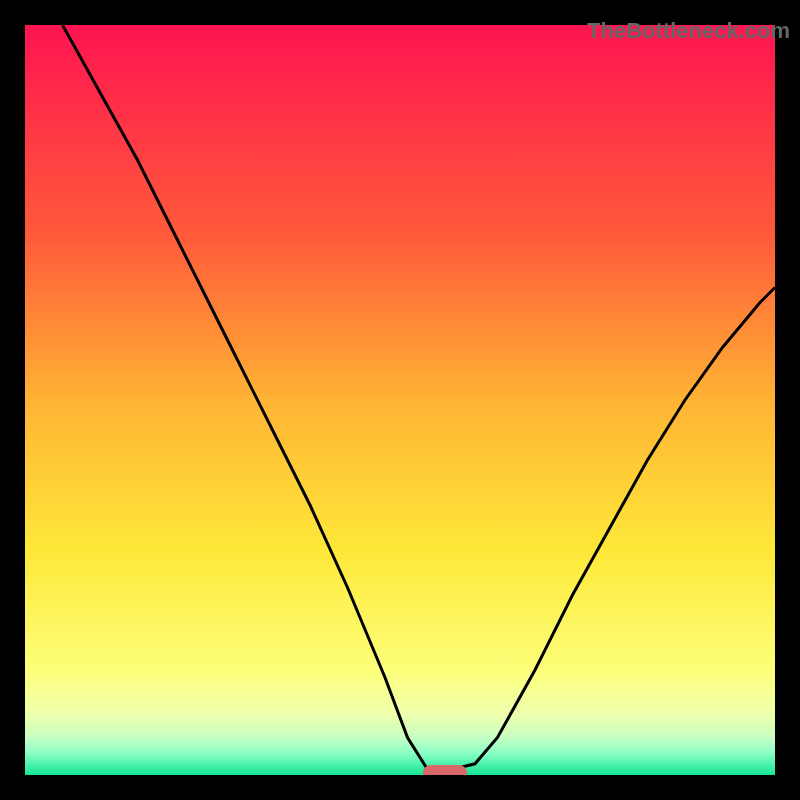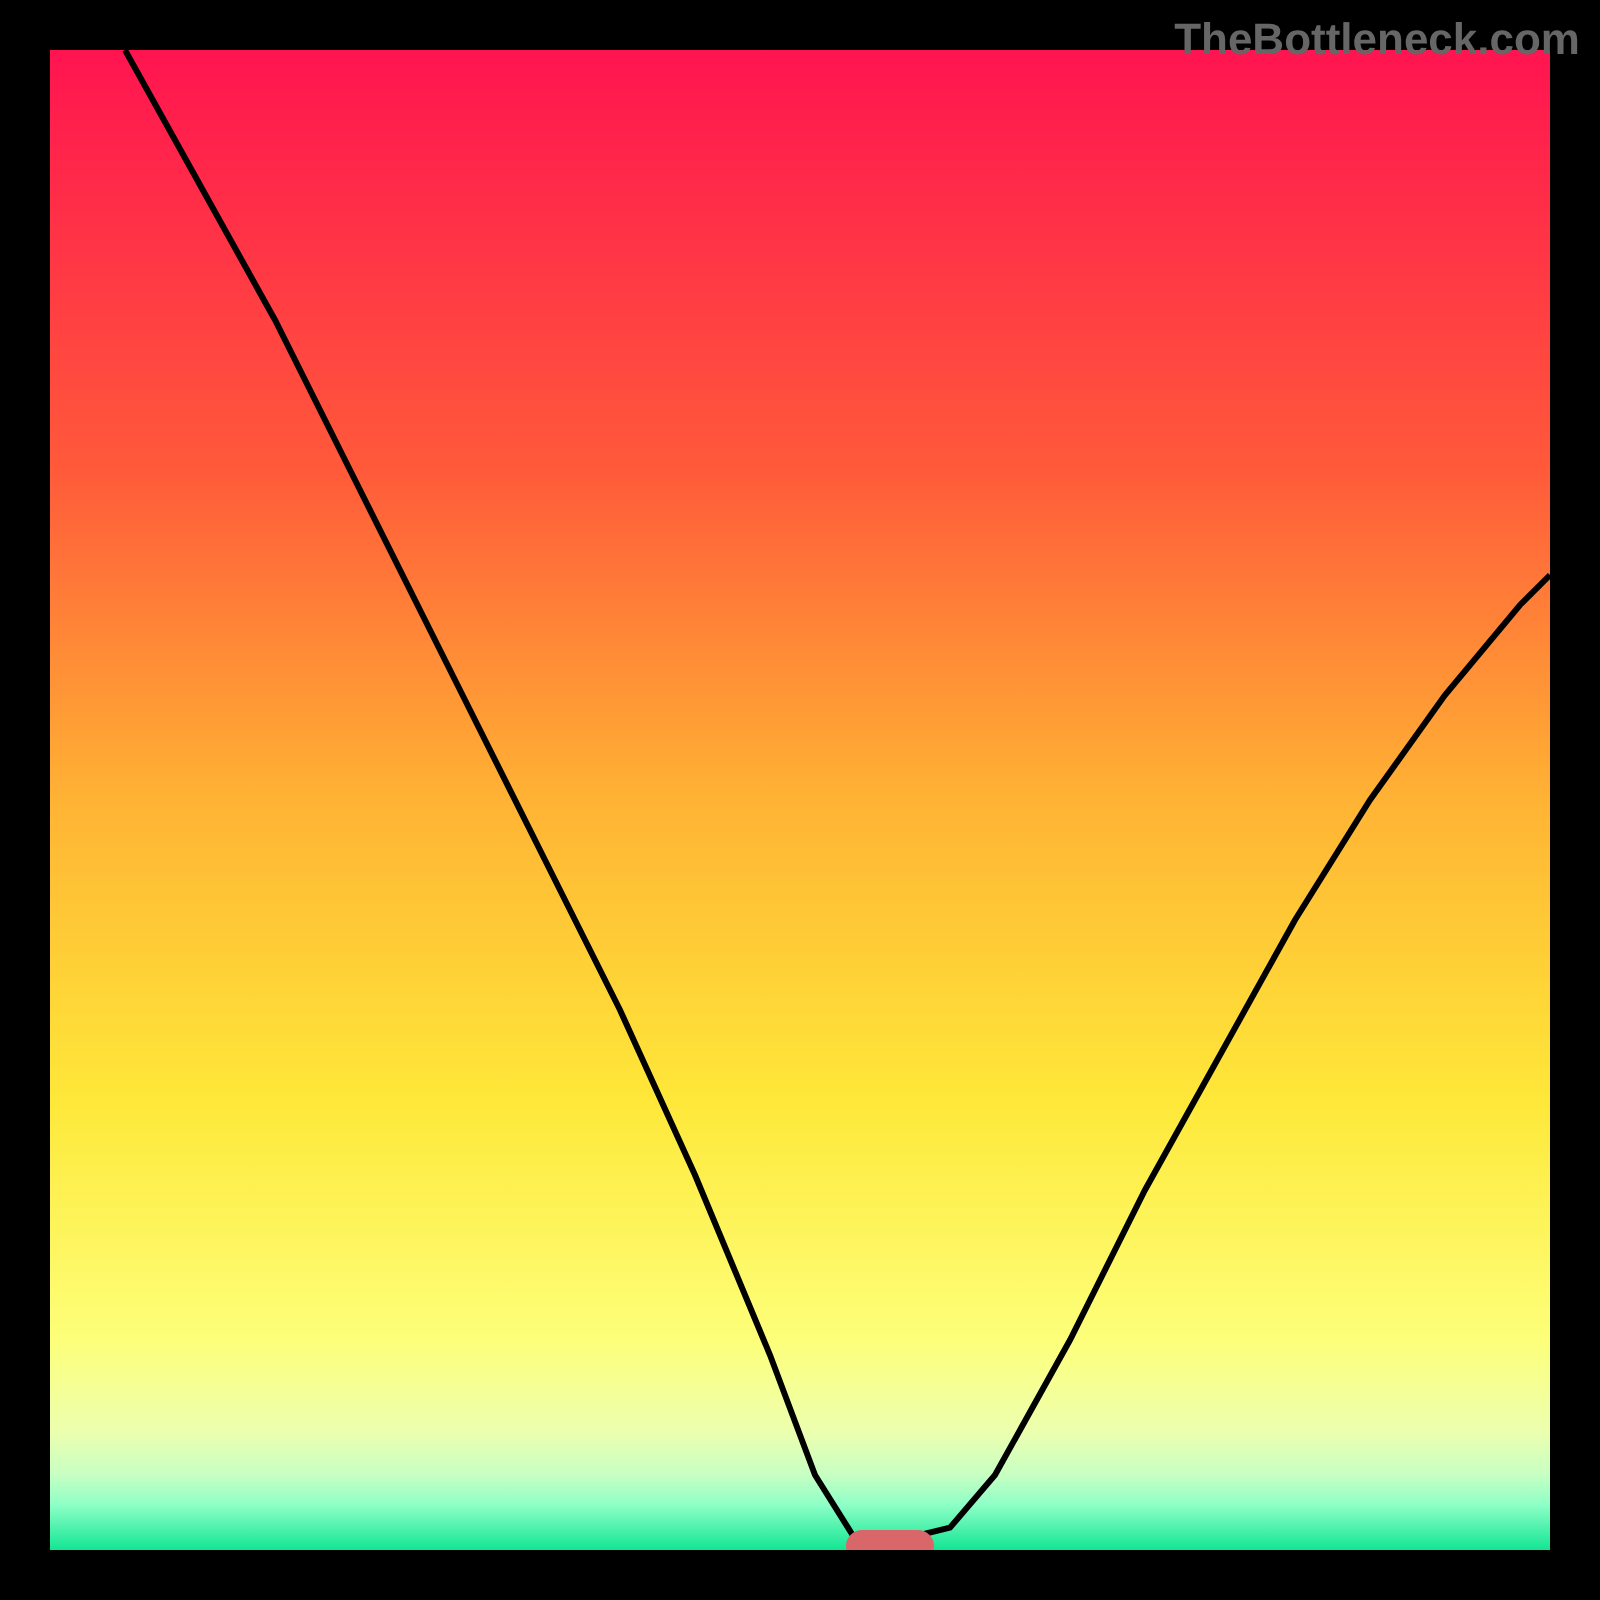--- a/index.html
+++ b/index.html
@@ -6,21 +6,21 @@
     margin: 0;
     padding: 0;
     width: 800px;
     height: 800px;
     background: #000;
     position: relative;
     font-family: Arial, sans-serif;
   }
   .watermark {
     position: absolute;
-    top: 7px;
+    top: 18px;
     right: 10px;
     color: #666;
     font-size: 22px;
     font-weight: bold;
     z-index: 10;
   }
   .plot-area {
     position: absolute;
     left: 25px;
     top: 25px;

